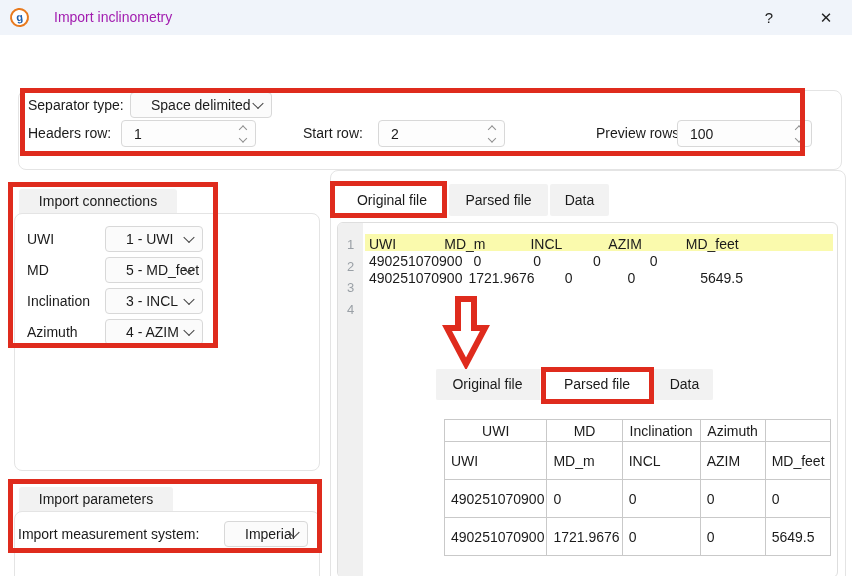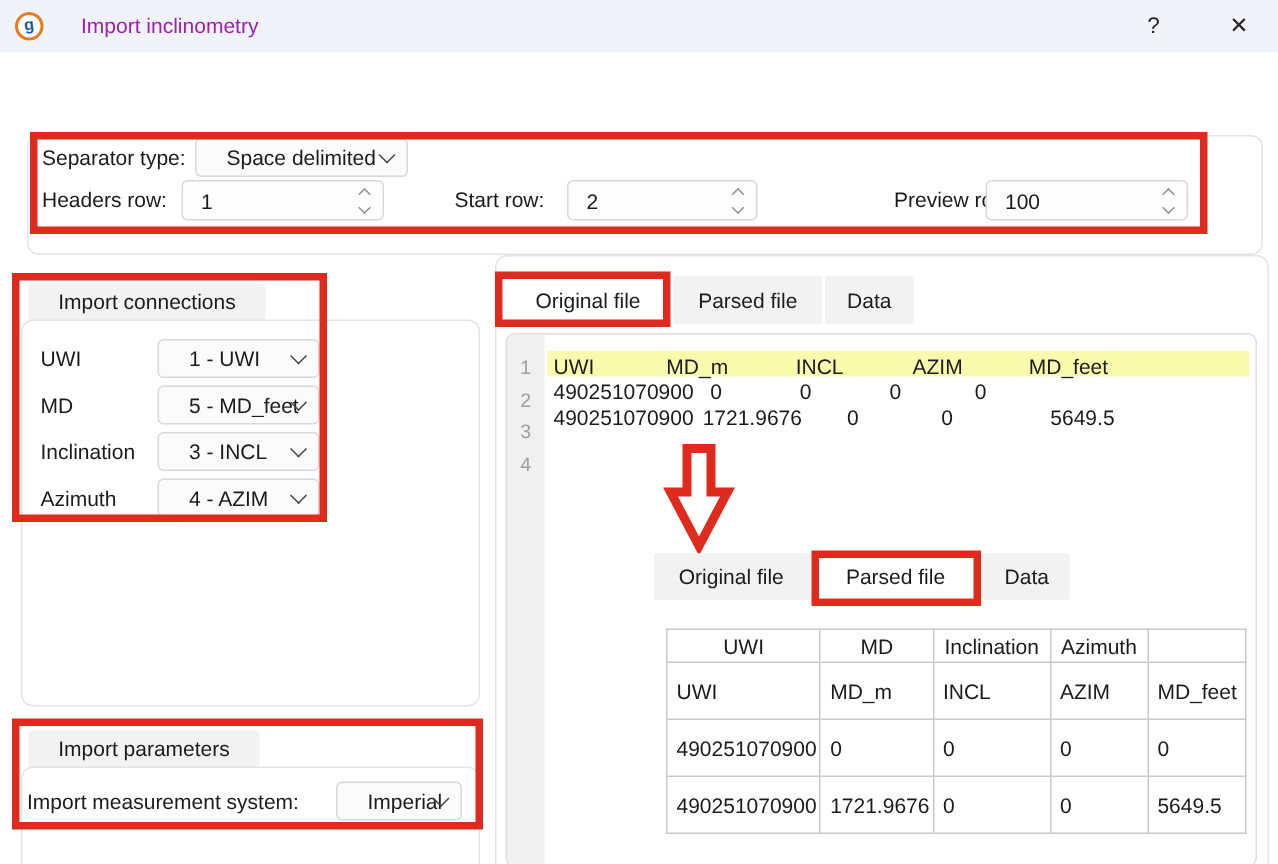--- a/index.html
+++ b/index.html
@@ -45,30 +45,30 @@
   .spin-btns i.up{transform:rotate(-135deg);}
   .spin-btns i.dn{transform:rotate(45deg);}
 
   #sep-label{left:28px;top:92px;}
   #sep-combo{left:130px;top:92px;width:142px;height:26px;}
   #headers-label{left:28px;top:120px;}
   #headers-spin{left:121px;top:120px;width:135px;height:27px;}
   #start-label{left:303px;top:120px;}
   #start-spin{left:378px;top:120px;width:127px;height:27px;}
   #preview-label{left:558px;top:120px;margin-left:38px;}
-  #preview-spin{left:657px;top:120px;width:135px;height:27px;}
+  #preview-spin{left:677px;top:120px;width:135px;height:27px;}
 
   
   .fields-tab{position:absolute;left:19px;top:189px;width:158px;height:25px;background:var(--tabgray);
               border-radius:3px 3px 0 0;text-align:center;line-height:25px;}
   .panel-fields{position:absolute;left:14px;top:213px;width:304px;height:256px;border:1px solid var(--border);
                 border-radius:8px;background:#fff;}
   .field-row{position:absolute;left:27px;width:270px;height:26px;}
   .field-row .flabel{position:absolute;left:0;top:0;height:26px;line-height:26px;}
-  .field-row .combo{left:78px;top:0;width:108px;height:26px;}
+  .field-row .combo{left:78px;top:0;width:98px;height:26px;}
   #fields-rows .field-row:nth-child(1){top:226px;}
   #fields-rows .field-row:nth-child(2){top:257px;}
   #fields-rows .field-row:nth-child(3){top:288px;}
   #fields-rows .field-row:nth-child(4){top:319px;}
 
   
   .import-tab{position:absolute;left:19px;top:487px;width:154px;height:25px;background:var(--tabgray);
               border-radius:3px 3px 0 0;text-align:center;line-height:25px;}
   .panel-import{position:absolute;left:14px;top:511px;width:304px;height:80px;border:1px solid var(--border);
                 border-radius:8px;background:#fff;}

